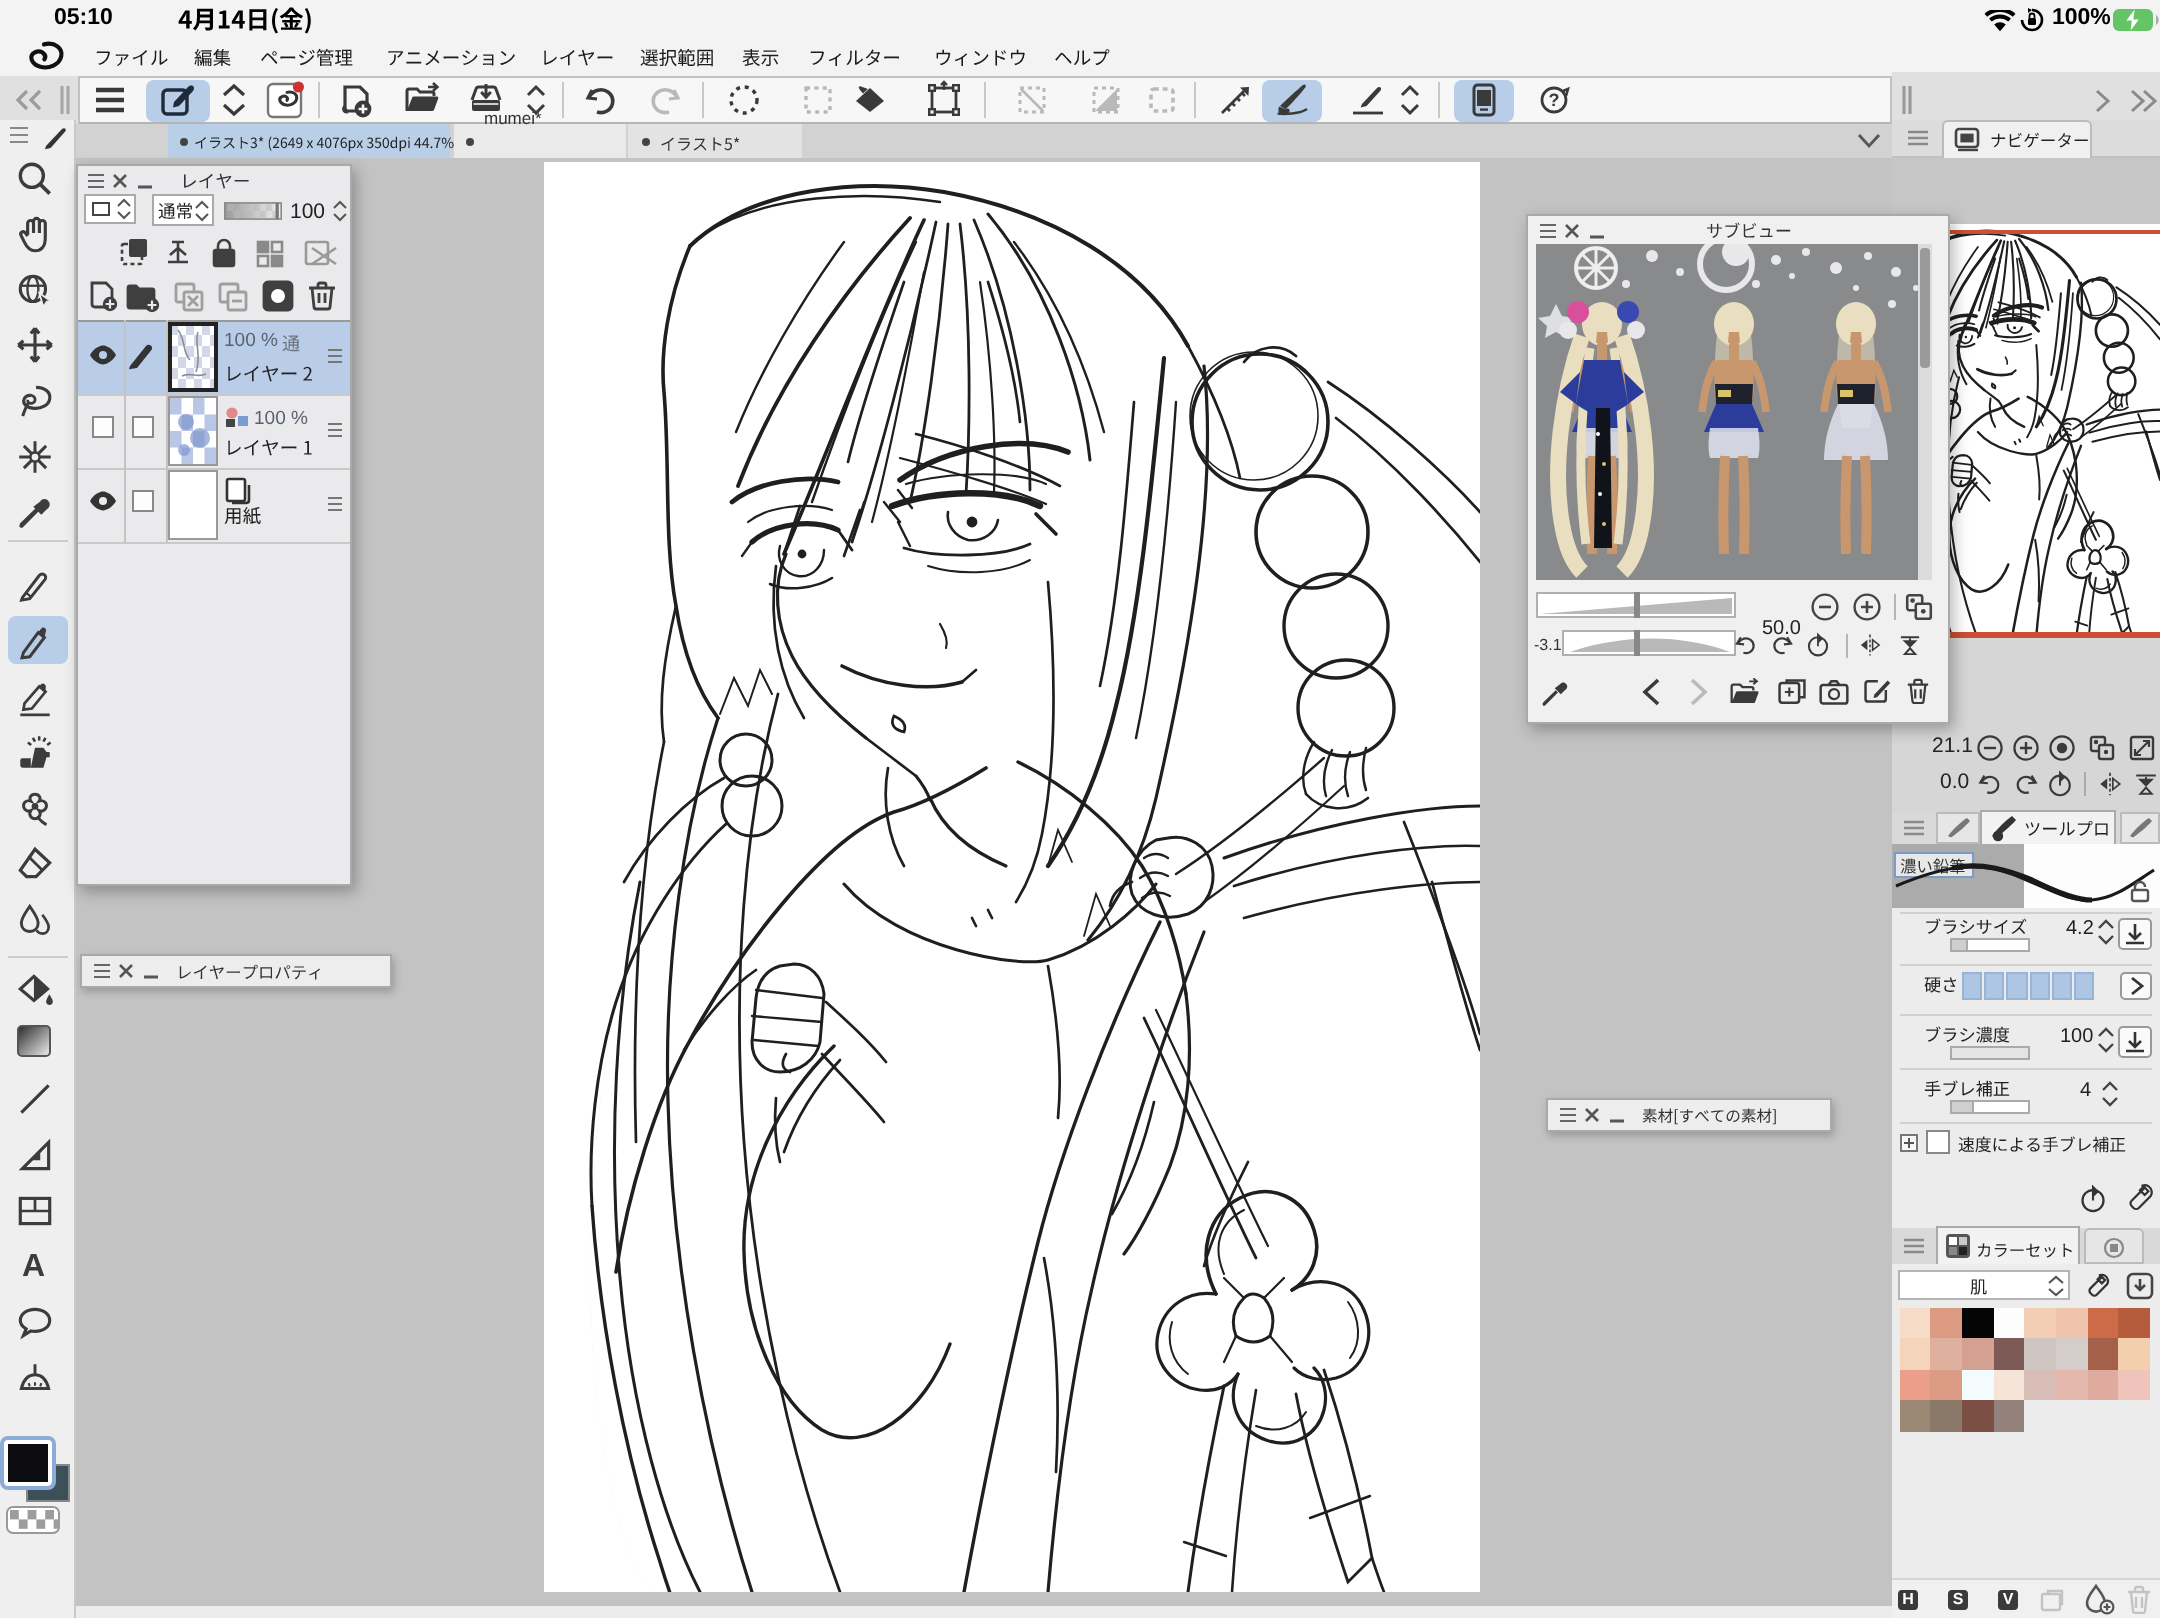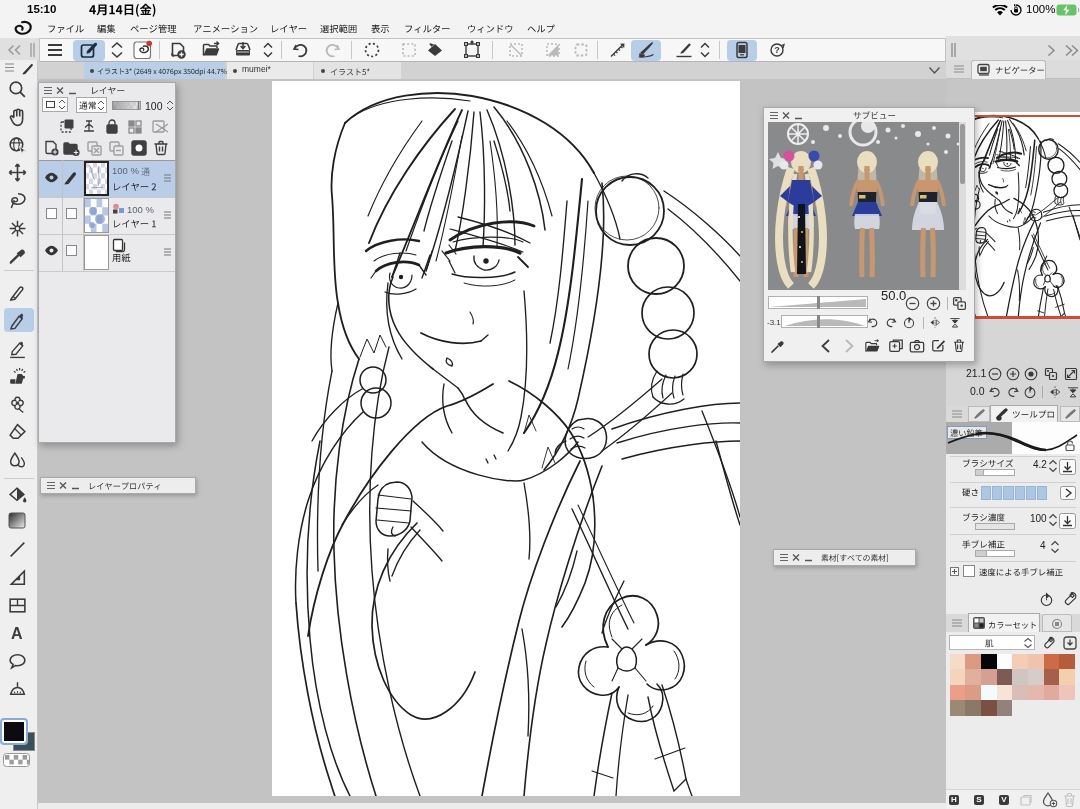--- a/index.html
+++ b/index.html
@@ -4,25 +4,25 @@
 *{margin:0;padding:0;box-sizing:border-box;}
 html,body{width:1080px;height:809px;overflow:hidden;background:#c3c3c4;font-family:"Liberation Sans",sans-serif;}
 .abs{position:absolute;}
 #root{position:relative;width:1080px;height:809px;}
 .fwin{position:absolute;background:#ededee;border:1px solid #a9a9a9;box-shadow:2px 3px 7px rgba(0,0,0,.28);}
 svg{display:block}
 </style></head>
 <body>
 <div id="root">
 <div class="abs" style="left:0;top:0;width:1080px;height:19px;background:#f3f3f3"></div>
-<span class="abs" style="left:27px;top:3px;font-size:11.5px;font-weight:bold;">15:10</span>
+<span class="abs" style="left:27px;top:3px;font-size:11.5px;font-weight:bold;">05:10</span>
 <svg class="abs" style="left:89.0px;top:1.6px;overflow:visible" width="67" height="17">
       <path transform="translate(0,12.2)" d="M4.1 0V-5.6Q4.1 -5.9 4.1 -6.5Q4.2 -7 4.2 -7.4H4.1Q4 -7.1 3.8 -6.7Q3.6 -6.3 3.4 -6L2 -3.7H6.9V-2.3H0.3V-3.6L3.6 -9H5.8V0Z M10.5 -9.8H16.6V-8.4H10.5ZM10.5 -6.9H16.6V-5.5H10.5ZM10.4 -4H16.6V-2.6H10.4ZM9.5 -9.8H11V-5.7Q11 -5 10.9 -4Q10.8 -3.1 10.6 -2.2Q10.3 -1.2 9.8 -0.4Q9.4 0.4 8.6 1.1Q8.5 0.9 8.3 0.7Q8.1 0.5 7.8 0.3Q7.6 0.1 7.5 0Q8.2 -0.6 8.6 -1.3Q9 -2 9.2 -2.7Q9.4 -3.5 9.4 -4.3Q9.5 -5.1 9.5 -5.8ZM15.9 -9.8H17.5V-0.8Q17.5 -0.1 17.3 0.2Q17.1 0.6 16.7 0.8Q16.2 1 15.6 1Q14.9 1.1 14 1.1Q13.9 0.8 13.8 0.6Q13.7 0.3 13.6 -0Q13.5 -0.3 13.4 -0.5Q13.8 -0.5 14.2 -0.4Q14.7 -0.4 15 -0.4Q15.4 -0.4 15.5 -0.4Q15.7 -0.4 15.8 -0.5Q15.9 -0.6 15.9 -0.8Z M20.4 0V-1.5H22.3V-7.2H20.7V-8.3Q21.4 -8.4 21.9 -8.6Q22.4 -8.8 22.8 -9H24.1V-1.5H25.8V0Z M30.7 0V-5.6Q30.7 -5.9 30.7 -6.5Q30.8 -7 30.8 -7.4H30.7Q30.6 -7.1 30.4 -6.7Q30.2 -6.3 30 -6L28.6 -3.7H33.4V-2.3H26.9V-3.6L30.2 -9H32.4V0Z M35.7 -9.6H44.2V0.9H42.6V-8.2H37.2V1H35.7ZM36.7 -5.5H43.3V-4.1H36.7ZM36.7 -1.3H43.3V0.1H36.7Z M48.9 2.5Q48 1 47.5 -0.5Q47 -2 47 -3.8Q47 -5.7 47.5 -7.2Q48 -8.7 48.9 -10.2L50 -9.7Q49.2 -8.4 48.8 -6.8Q48.5 -5.3 48.5 -3.8Q48.5 -2.3 48.8 -0.8Q49.2 0.7 50 2Z M56.7 -9Q56.2 -8.3 55.4 -7.5Q54.6 -6.8 53.7 -6.1Q52.8 -5.4 51.8 -4.9Q51.7 -5.1 51.5 -5.3Q51.4 -5.5 51.2 -5.7Q51 -5.9 50.9 -6.1Q51.9 -6.6 52.9 -7.3Q53.9 -8 54.6 -8.9Q55.4 -9.7 55.8 -10.4H57.4Q57.8 -9.7 58.4 -9.1Q59.1 -8.4 59.7 -7.9Q60.4 -7.4 61.1 -6.9Q61.9 -6.5 62.6 -6.2Q62.3 -5.9 62.1 -5.6Q61.8 -5.2 61.6 -4.9Q60.9 -5.3 60.2 -5.7Q59.5 -6.2 58.8 -6.8Q58.2 -7.3 57.6 -7.9Q57.1 -8.4 56.7 -9ZM53.6 -6.7H59.7V-5.4H53.6ZM52.1 -4.2H61.2V-3H52.1ZM51.5 -0.5H61.9V0.7H51.5ZM55.9 -6.2H57.4V0.1H55.9ZM52.9 -2.5 54.1 -3Q54.3 -2.7 54.5 -2.3Q54.8 -1.9 55 -1.6Q55.1 -1.2 55.2 -0.9L54 -0.4Q53.9 -0.7 53.7 -1Q53.5 -1.4 53.3 -1.8Q53.1 -2.2 52.9 -2.5ZM59.1 -3 60.5 -2.5Q60.1 -1.9 59.8 -1.3Q59.4 -0.8 59 -0.4L57.9 -0.9Q58.1 -1.1 58.4 -1.5Q58.6 -1.9 58.8 -2.3Q59 -2.6 59.1 -3Z M64.6 2.5 63.4 2Q64.2 0.7 64.6 -0.8Q64.9 -2.3 64.9 -3.8Q64.9 -5.3 64.6 -6.8Q64.2 -8.4 63.4 -9.7L64.6 -10.2Q65.4 -8.7 65.9 -7.2Q66.4 -5.7 66.4 -3.8Q66.4 -2 65.9 -0.5Q65.4 1 64.6 2.5Z" fill="#000"></path>
     </svg>
-<span class="abs" style="left:1026px;top:3px;font-size:11.5px;font-weight:normal;">100%</span>
+<span class="abs" style="left:1026px;top:3px;font-size:11.5px;font-weight:bold;">100%</span>
 <svg class="abs" style="left:992px;top:4.5px" width="16" height="11" viewBox="0 0 16 11">
 <path d="M8 10.6 L5.1 7.2 A4.6 4.6 0 0 1 10.9 7.2 Z" fill="#000"></path>
 <path d="M3.2 5.0 A7.4 7.4 0 0 1 12.8 5.0" fill="none" stroke="#000" stroke-width="2.0"></path>
 <path d="M0.9 2.6 A10.8 10.8 0 0 1 15.1 2.6" fill="none" stroke="#000" stroke-width="2.0"></path>
     </svg>
 <svg class="abs" style="left:1010px;top:4px" width="12" height="12" viewBox="0 0 24 24">
 <path d="M12 2 A10 10 0 1 1 2 12" fill="none" stroke="#000" stroke-width="2.6"></path>
 <path d="M12 2 L8 0 L8 5 Z" fill="#000"></path>
 <rect x="8" y="10" width="8" height="7" rx="1.5" fill="#000"></rect>
 <path d="M9.5 10 V8 a2.5 2.5 0 0 1 5 0 V10" fill="none" stroke="#000" stroke-width="1.8"></path>
@@ -191,21 +191,21 @@
 <path d="M2 1.5 L7.5 6.5 L2 11.5 M8 1.5 L13.5 6.5 L8 11.5" fill="none" stroke="#8a8a8a" stroke-width="1.5"></path>
     </svg>
 <div class="abs" style="left:38px;top:62px;width:908px;height:17px;background:#d2d2d3"></div>
 <div class="abs" style="left:84px;top:62px;width:141px;height:17px;background:#b9cfe7"></div>
 <div class="abs" style="left:90px;top:69px;width:4px;height:4px;border-radius:2px;background:#444"></div>
 <svg class="abs" style="left:97.0px;top:67.0px;overflow:visible" width="132" height="10">
       <path transform="translate(0,7.0)" d="M0.6 -2.5Q1.5 -2.8 2.3 -3.1Q3.1 -3.5 3.7 -3.8Q4 -4.1 4.4 -4.3Q4.7 -4.6 5 -4.9Q5.3 -5.2 5.6 -5.5L6 -5Q5.7 -4.7 5.4 -4.4Q5.1 -4.1 4.7 -3.9Q4.3 -3.6 3.9 -3.3Q3.5 -3.1 3 -2.8Q2.5 -2.6 2 -2.4Q1.4 -2.2 0.9 -2ZM3.5 -3.5 4.1 -3.7V-0.5Q4.1 -0.4 4.2 -0.3Q4.2 -0.1 4.2 0Q4.2 0.1 4.2 0.2H3.5Q3.5 0.1 3.5 0Q3.5 -0.1 3.5 -0.3Q3.5 -0.4 3.5 -0.5Z M8.6 -5.2Q8.8 -5.2 8.9 -5.2Q9.1 -5.2 9.2 -5.2Q9.4 -5.2 9.6 -5.2Q9.9 -5.2 10.3 -5.2Q10.6 -5.2 11 -5.2Q11.3 -5.2 11.6 -5.2Q11.9 -5.2 12 -5.2Q12.2 -5.2 12.3 -5.2Q12.5 -5.2 12.6 -5.2V-4.6Q12.5 -4.6 12.3 -4.6Q12.2 -4.7 12 -4.7Q11.9 -4.7 11.6 -4.7Q11.3 -4.7 11 -4.7Q10.6 -4.7 10.3 -4.7Q9.9 -4.7 9.6 -4.7Q9.4 -4.7 9.2 -4.7Q9.1 -4.7 8.9 -4.6Q8.8 -4.6 8.6 -4.6ZM13.1 -3.4Q13.1 -3.3 13.1 -3.3Q13.1 -3.2 13.1 -3.2Q12.9 -2.6 12.7 -2.1Q12.4 -1.6 12 -1.2Q11.5 -0.6 10.8 -0.2Q10.2 0.1 9.5 0.3L9.1 -0.2Q9.8 -0.4 10.5 -0.7Q11.1 -1 11.6 -1.5Q11.9 -1.8 12.1 -2.2Q12.3 -2.7 12.4 -3Q12.3 -3 12.1 -3Q11.9 -3 11.6 -3Q11.3 -3 10.9 -3Q10.6 -3 10.2 -3Q9.8 -3 9.5 -3Q9.2 -3 9 -3Q8.8 -3 8.7 -3Q8.5 -3 8.4 -3Q8.2 -3 8 -3V-3.6Q8.2 -3.6 8.4 -3.6Q8.5 -3.6 8.7 -3.6Q8.8 -3.6 9 -3.6Q9.2 -3.6 9.5 -3.6Q9.8 -3.6 10.2 -3.6Q10.5 -3.6 10.9 -3.6Q11.2 -3.6 11.5 -3.6Q11.8 -3.6 12.1 -3.6Q12.3 -3.6 12.4 -3.6Q12.5 -3.6 12.6 -3.6Q12.7 -3.6 12.7 -3.6Z M19.6 -4.7Q19.6 -4.6 19.5 -4.5Q19.5 -4.4 19.4 -4.4Q19.3 -4 19.1 -3.6Q18.9 -3.2 18.6 -2.8Q18.3 -2.4 18 -2.1Q17.6 -1.6 17.2 -1.2Q16.7 -0.8 16.2 -0.5Q15.7 -0.1 15.1 0.2L14.7 -0.3Q15.3 -0.5 15.8 -0.9Q16.3 -1.2 16.8 -1.6Q17.2 -2 17.6 -2.4Q17.8 -2.7 18.1 -3Q18.3 -3.3 18.5 -3.7Q18.7 -4.1 18.7 -4.3Q18.7 -4.3 18.5 -4.3Q18.3 -4.3 18 -4.3Q17.7 -4.3 17.4 -4.3Q17.1 -4.3 16.8 -4.3Q16.5 -4.3 16.3 -4.3Q16.1 -4.3 16 -4.3Q15.9 -4.3 15.7 -4.3Q15.6 -4.3 15.5 -4.3Q15.3 -4.3 15.3 -4.3V-4.9Q15.4 -4.9 15.5 -4.9Q15.6 -4.9 15.8 -4.9Q15.9 -4.9 16 -4.9Q16.1 -4.9 16.3 -4.9Q16.5 -4.9 16.8 -4.9Q17.1 -4.9 17.4 -4.9Q17.7 -4.9 18 -4.9Q18.2 -4.9 18.5 -4.9Q18.7 -4.9 18.7 -4.9Q18.9 -4.9 19 -4.9Q19.2 -4.9 19.2 -5ZM18.1 -2.4Q18.4 -2.2 18.7 -1.9Q19 -1.6 19.3 -1.3Q19.6 -1 19.9 -0.7Q20.1 -0.5 20.3 -0.2L19.8 0.2Q19.6 -0.1 19.2 -0.5Q18.9 -0.9 18.5 -1.3Q18.1 -1.7 17.7 -2Z M23.4 -0.6Q23.4 -0.7 23.4 -1Q23.4 -1.3 23.4 -1.7Q23.4 -2.1 23.4 -2.6Q23.4 -3 23.4 -3.5Q23.4 -3.9 23.4 -4.2Q23.4 -4.5 23.4 -4.7Q23.4 -4.8 23.3 -5Q23.3 -5.3 23.3 -5.4H24Q24 -5.3 24 -5.1Q23.9 -4.8 23.9 -4.7Q23.9 -4.4 23.9 -4Q23.9 -3.7 23.9 -3.2Q23.9 -2.8 23.9 -2.4Q23.9 -1.9 23.9 -1.6Q23.9 -1.2 23.9 -1Q23.9 -0.7 23.9 -0.6Q23.9 -0.5 24 -0.4Q24 -0.2 24 -0.1Q24 0.1 24 0.2H23.3Q23.3 0 23.3 -0.2Q23.4 -0.4 23.4 -0.6ZM23.8 -3.6Q24.2 -3.5 24.6 -3.3Q25 -3.2 25.4 -3Q25.9 -2.9 26.3 -2.7Q26.6 -2.5 26.9 -2.4L26.7 -1.8Q26.4 -2 26 -2.1Q25.6 -2.3 25.2 -2.5Q24.8 -2.6 24.5 -2.7Q24.1 -2.9 23.8 -3Z M29.8 0.1Q29.4 0.1 29.1 -0Q28.8 -0.1 28.6 -0.3Q28.4 -0.4 28.2 -0.6L28.5 -1Q28.8 -0.8 29.1 -0.6Q29.4 -0.4 29.8 -0.4Q30.1 -0.4 30.3 -0.6Q30.6 -0.7 30.7 -0.9Q30.8 -1.1 30.8 -1.4Q30.8 -1.7 30.7 -1.9Q30.5 -2.2 30.2 -2.3Q29.8 -2.4 29.2 -2.4V-2.9Q29.8 -2.9 30.1 -3Q30.4 -3.2 30.5 -3.4Q30.7 -3.6 30.7 -3.9Q30.7 -4.3 30.4 -4.5Q30.2 -4.7 29.8 -4.7Q29.5 -4.7 29.2 -4.6Q29 -4.4 28.7 -4.2L28.4 -4.6Q28.7 -4.9 29 -5.1Q29.4 -5.2 29.8 -5.2Q30.3 -5.2 30.6 -5.1Q30.9 -4.9 31.1 -4.6Q31.3 -4.3 31.3 -3.9Q31.3 -3.5 31.1 -3.2Q30.8 -2.9 30.4 -2.7V-2.7Q30.7 -2.6 31 -2.4Q31.2 -2.3 31.3 -2Q31.5 -1.7 31.5 -1.4Q31.5 -0.9 31.3 -0.6Q31 -0.3 30.7 -0.1Q30.3 0.1 29.8 0.1Z M33 -3.3 32.7 -3.5 33.1 -4.3 32.3 -4.6 32.5 -4.9 33.3 -4.7 33.3 -5.6H33.7L33.8 -4.7L34.6 -4.9L34.7 -4.6L33.9 -4.3L34.4 -3.5L34.1 -3.3L33.5 -4Z M38.4 1.4Q37.9 0.6 37.6 -0.3Q37.4 -1.1 37.4 -2.2Q37.4 -3.2 37.6 -4.1Q37.9 -4.9 38.4 -5.7L38.8 -5.5Q38.3 -4.8 38.1 -3.9Q37.9 -3.1 37.9 -2.2Q37.9 -1.3 38.1 -0.4Q38.3 0.4 38.8 1.2Z M39.4 0V-0.4Q40.2 -1.1 40.7 -1.7Q41.2 -2.2 41.5 -2.7Q41.7 -3.2 41.7 -3.7Q41.7 -4 41.6 -4.2Q41.5 -4.4 41.3 -4.6Q41.1 -4.7 40.8 -4.7Q40.5 -4.7 40.2 -4.5Q40 -4.4 39.7 -4.1L39.4 -4.5Q39.7 -4.8 40 -5Q40.4 -5.2 40.9 -5.2Q41.3 -5.2 41.7 -5Q42 -4.8 42.2 -4.5Q42.4 -4.2 42.4 -3.7Q42.4 -3.2 42.1 -2.7Q41.9 -2.2 41.4 -1.6Q41 -1.1 40.4 -0.5Q40.6 -0.5 40.8 -0.5Q41 -0.6 41.2 -0.6H42.6V0Z M45.1 0.1Q44.7 0.1 44.4 -0.1Q44.1 -0.2 43.9 -0.5Q43.6 -0.9 43.5 -1.3Q43.4 -1.8 43.4 -2.4Q43.4 -3.2 43.5 -3.7Q43.7 -4.3 43.9 -4.6Q44.2 -4.9 44.5 -5.1Q44.9 -5.2 45.3 -5.2Q45.7 -5.2 46 -5.1Q46.3 -4.9 46.5 -4.7L46.1 -4.3Q46 -4.5 45.7 -4.6Q45.5 -4.7 45.3 -4.7Q44.9 -4.7 44.6 -4.5Q44.3 -4.3 44.1 -3.8Q44 -3.3 44 -2.4Q44 -1.8 44.1 -1.3Q44.2 -0.9 44.5 -0.6Q44.7 -0.4 45.1 -0.4Q45.3 -0.4 45.5 -0.6Q45.7 -0.7 45.8 -1Q46 -1.2 46 -1.6Q46 -1.9 45.8 -2.2Q45.7 -2.4 45.5 -2.6Q45.3 -2.7 45 -2.7Q44.8 -2.7 44.5 -2.6Q44.2 -2.4 43.9 -2L43.9 -2.5Q44.1 -2.7 44.3 -2.9Q44.5 -3 44.7 -3.1Q44.9 -3.2 45.1 -3.2Q45.6 -3.2 45.9 -3Q46.2 -2.8 46.4 -2.5Q46.6 -2.1 46.6 -1.6Q46.6 -1.1 46.4 -0.7Q46.1 -0.3 45.8 -0.1Q45.5 0.1 45.1 0.1Z M49.2 0V-3.5Q49.2 -3.7 49.3 -4Q49.3 -4.2 49.3 -4.4H49.2Q49.1 -4.2 49 -4.1Q48.9 -3.9 48.8 -3.7L47.7 -1.9H50.5V-1.4H47V-1.8L49.1 -5.1H49.8V0Z M52.4 0.1Q52 0.1 51.7 -0.1Q51.4 -0.2 51.1 -0.4L51.5 -0.8Q51.7 -0.6 51.9 -0.5Q52.1 -0.4 52.4 -0.4Q52.6 -0.4 52.9 -0.6Q53.1 -0.7 53.3 -1Q53.4 -1.2 53.5 -1.7Q53.6 -2.1 53.6 -2.8Q53.6 -3.4 53.5 -3.9Q53.4 -4.3 53.1 -4.5Q52.9 -4.7 52.5 -4.7Q52.3 -4.7 52.1 -4.6Q51.9 -4.4 51.8 -4.2Q51.7 -3.9 51.7 -3.6Q51.7 -3.2 51.8 -3Q51.9 -2.7 52.1 -2.6Q52.3 -2.4 52.6 -2.4Q52.8 -2.4 53.1 -2.6Q53.4 -2.8 53.7 -3.1L53.7 -2.6Q53.5 -2.4 53.3 -2.3Q53.1 -2.1 52.9 -2Q52.7 -1.9 52.5 -1.9Q52 -1.9 51.7 -2.1Q51.4 -2.3 51.2 -2.7Q51.1 -3 51.1 -3.6Q51.1 -4.1 51.3 -4.4Q51.5 -4.8 51.8 -5Q52.1 -5.2 52.5 -5.2Q52.9 -5.2 53.2 -5.1Q53.5 -4.9 53.8 -4.6Q54 -4.3 54.1 -3.9Q54.2 -3.4 54.2 -2.8Q54.2 -2 54.1 -1.5Q53.9 -0.9 53.7 -0.6Q53.4 -0.2 53.1 -0.1Q52.7 0.1 52.4 0.1Z M56.3 0 57.6 -2 56.4 -3.8H57.1L57.6 -3Q57.7 -2.8 57.8 -2.6Q57.9 -2.5 58 -2.3H58Q58.1 -2.5 58.2 -2.6Q58.3 -2.8 58.3 -3L58.8 -3.8H59.5L58.3 -1.9L59.6 0H58.9L58.3 -0.9Q58.2 -1.1 58.1 -1.2Q58 -1.4 57.9 -1.6H57.9Q57.8 -1.4 57.7 -1.2Q57.6 -1.1 57.5 -0.9L57 0Z M63.6 0V-3.5Q63.6 -3.7 63.6 -4Q63.7 -4.2 63.7 -4.4H63.6Q63.5 -4.2 63.4 -4.1Q63.3 -3.9 63.2 -3.7L62.1 -1.9H64.9V-1.4H61.4V-1.8L63.5 -5.1H64.2V0Z M67.1 0.1Q66.6 0.1 66.2 -0.2Q65.9 -0.5 65.7 -1.1Q65.5 -1.7 65.5 -2.6Q65.5 -3.5 65.7 -4.1Q65.9 -4.6 66.2 -4.9Q66.6 -5.2 67.1 -5.2Q67.6 -5.2 67.9 -4.9Q68.3 -4.6 68.5 -4.1Q68.7 -3.5 68.7 -2.6Q68.7 -1.7 68.5 -1.1Q68.3 -0.5 67.9 -0.2Q67.6 0.1 67.1 0.1ZM67.1 -0.4Q67.4 -0.4 67.6 -0.7Q67.8 -0.9 67.9 -1.4Q68.1 -1.8 68.1 -2.6Q68.1 -3.3 67.9 -3.8Q67.8 -4.3 67.6 -4.5Q67.4 -4.7 67.1 -4.7Q66.8 -4.7 66.6 -4.5Q66.3 -4.3 66.2 -3.8Q66.1 -3.3 66.1 -2.6Q66.1 -1.8 66.2 -1.4Q66.3 -0.9 66.6 -0.7Q66.8 -0.4 67.1 -0.4Z M70.4 0Q70.4 -0.7 70.5 -1.3Q70.6 -2 70.8 -2.5Q71 -3 71.2 -3.6Q71.5 -4.1 71.9 -4.6H69.4V-5.1H72.6V-4.7Q72.1 -4.2 71.8 -3.6Q71.6 -3.1 71.4 -2.5Q71.2 -2 71.2 -1.4Q71.1 -0.8 71.1 0Z M75 0.1Q74.6 0.1 74.3 -0.1Q74 -0.2 73.8 -0.5Q73.6 -0.9 73.4 -1.3Q73.3 -1.8 73.3 -2.4Q73.3 -3.2 73.4 -3.7Q73.6 -4.3 73.9 -4.6Q74.1 -4.9 74.5 -5.1Q74.8 -5.2 75.2 -5.2Q75.6 -5.2 75.9 -5.1Q76.2 -4.9 76.4 -4.7L76 -4.3Q75.9 -4.5 75.7 -4.6Q75.5 -4.7 75.2 -4.7Q74.9 -4.7 74.6 -4.5Q74.3 -4.3 74.1 -3.8Q73.9 -3.3 73.9 -2.4Q73.9 -1.8 74 -1.3Q74.2 -0.9 74.4 -0.6Q74.7 -0.4 75 -0.4Q75.3 -0.4 75.5 -0.6Q75.7 -0.7 75.8 -1Q75.9 -1.2 75.9 -1.6Q75.9 -1.9 75.8 -2.2Q75.7 -2.4 75.5 -2.6Q75.3 -2.7 75 -2.7Q74.7 -2.7 74.4 -2.6Q74.1 -2.4 73.9 -2L73.9 -2.5Q74 -2.7 74.2 -2.9Q74.4 -3 74.6 -3.1Q74.9 -3.2 75.1 -3.2Q75.5 -3.2 75.8 -3Q76.1 -2.8 76.3 -2.5Q76.5 -2.1 76.5 -1.6Q76.5 -1.1 76.3 -0.7Q76.1 -0.3 75.7 -0.1Q75.4 0.1 75 0.1Z M77.4 1.6V-3.8H78L78 -3.4H78Q78.3 -3.6 78.6 -3.7Q78.9 -3.9 79.2 -3.9Q79.7 -3.9 80.1 -3.7Q80.4 -3.4 80.6 -3Q80.8 -2.6 80.8 -2Q80.8 -1.3 80.5 -0.9Q80.3 -0.4 79.9 -0.1Q79.5 0.1 79.1 0.1Q78.8 0.1 78.6 -0Q78.3 -0.1 78.1 -0.3L78.1 0.3V1.6ZM79 -0.4Q79.3 -0.4 79.6 -0.6Q79.8 -0.8 80 -1.1Q80.1 -1.5 80.1 -2Q80.1 -2.4 80 -2.7Q79.9 -3 79.7 -3.2Q79.5 -3.4 79.1 -3.4Q78.8 -3.4 78.6 -3.2Q78.4 -3.1 78.1 -2.8V-0.8Q78.3 -0.6 78.6 -0.5Q78.8 -0.4 79 -0.4Z M81.2 0 82.5 -2 81.3 -3.8H82L82.5 -3Q82.6 -2.8 82.7 -2.6Q82.8 -2.5 82.9 -2.3H82.9Q83 -2.5 83.1 -2.6Q83.2 -2.8 83.3 -3L83.7 -3.8H84.4L83.3 -1.9L84.5 0H83.8L83.3 -0.9Q83.2 -1.1 83.1 -1.2Q83 -1.4 82.8 -1.6H82.8Q82.7 -1.4 82.6 -1.2Q82.5 -1.1 82.4 -0.9L81.9 0Z M88 0.1Q87.6 0.1 87.3 -0Q87 -0.1 86.8 -0.3Q86.6 -0.4 86.4 -0.6L86.7 -1Q86.9 -0.8 87.2 -0.6Q87.5 -0.4 88 -0.4Q88.3 -0.4 88.5 -0.6Q88.8 -0.7 88.9 -0.9Q89 -1.1 89 -1.4Q89 -1.7 88.9 -1.9Q88.7 -2.2 88.4 -2.3Q88 -2.4 87.4 -2.4V-2.9Q88 -2.9 88.3 -3Q88.6 -3.2 88.7 -3.4Q88.8 -3.6 88.8 -3.9Q88.8 -4.3 88.6 -4.5Q88.4 -4.7 88 -4.7Q87.7 -4.7 87.4 -4.6Q87.1 -4.4 86.9 -4.2L86.6 -4.6Q86.9 -4.9 87.2 -5.1Q87.6 -5.2 88 -5.2Q88.4 -5.2 88.8 -5.1Q89.1 -4.9 89.3 -4.6Q89.5 -4.3 89.5 -3.9Q89.5 -3.5 89.3 -3.2Q89 -2.9 88.6 -2.7V-2.7Q88.9 -2.6 89.1 -2.4Q89.4 -2.3 89.5 -2Q89.7 -1.7 89.7 -1.4Q89.7 -0.9 89.5 -0.6Q89.2 -0.3 88.9 -0.1Q88.5 0.1 88 0.1Z M91.9 0.1Q91.5 0.1 91.2 -0Q90.9 -0.1 90.7 -0.3Q90.4 -0.4 90.3 -0.6L90.6 -1Q90.7 -0.9 90.9 -0.7Q91.1 -0.6 91.3 -0.5Q91.5 -0.4 91.8 -0.4Q92.1 -0.4 92.4 -0.6Q92.6 -0.7 92.8 -1Q92.9 -1.3 92.9 -1.6Q92.9 -2.2 92.6 -2.5Q92.4 -2.8 91.9 -2.8Q91.6 -2.8 91.4 -2.7Q91.2 -2.7 91 -2.5L90.7 -2.7L90.8 -5.1H93.3V-4.6H91.4L91.3 -3.1Q91.4 -3.2 91.6 -3.3Q91.8 -3.3 92 -3.3Q92.5 -3.3 92.8 -3.1Q93.2 -3 93.4 -2.6Q93.6 -2.2 93.6 -1.7Q93.6 -1.1 93.3 -0.7Q93.1 -0.3 92.7 -0.1Q92.3 0.1 91.9 0.1Z M95.9 0.1Q95.4 0.1 95.1 -0.2Q94.7 -0.5 94.5 -1.1Q94.3 -1.7 94.3 -2.6Q94.3 -3.5 94.5 -4.1Q94.7 -4.6 95.1 -4.9Q95.4 -5.2 95.9 -5.2Q96.4 -5.2 96.7 -4.9Q97.1 -4.6 97.3 -4.1Q97.5 -3.5 97.5 -2.6Q97.5 -1.7 97.3 -1.1Q97.1 -0.5 96.7 -0.2Q96.4 0.1 95.9 0.1ZM95.9 -0.4Q96.2 -0.4 96.4 -0.7Q96.6 -0.9 96.8 -1.4Q96.9 -1.8 96.9 -2.6Q96.9 -3.3 96.8 -3.8Q96.6 -4.3 96.4 -4.5Q96.2 -4.7 95.9 -4.7Q95.6 -4.7 95.4 -4.5Q95.2 -4.3 95 -3.8Q94.9 -3.3 94.9 -2.6Q94.9 -1.8 95 -1.4Q95.2 -0.9 95.4 -0.7Q95.6 -0.4 95.9 -0.4Z M99.8 0.1Q99.3 0.1 98.9 -0.1Q98.6 -0.4 98.4 -0.8Q98.2 -1.3 98.2 -1.9Q98.2 -2.5 98.4 -3Q98.7 -3.4 99 -3.7Q99.4 -3.9 99.9 -3.9Q100.2 -3.9 100.4 -3.8Q100.7 -3.7 100.9 -3.5L100.9 -4.1V-5.6H101.5V0H101L101 -0.4H100.9Q100.7 -0.2 100.4 -0.1Q100.1 0.1 99.8 0.1ZM99.9 -0.4Q100.2 -0.4 100.4 -0.6Q100.7 -0.7 100.9 -1V-3Q100.7 -3.2 100.4 -3.3Q100.2 -3.4 100 -3.4Q99.7 -3.4 99.4 -3.2Q99.2 -3 99 -2.7Q98.9 -2.3 98.9 -1.9Q98.9 -1.4 99 -1.1Q99.1 -0.8 99.4 -0.6Q99.6 -0.4 99.9 -0.4Z M102.8 1.6V-3.8H103.3L103.4 -3.4H103.4Q103.7 -3.6 104 -3.7Q104.3 -3.9 104.6 -3.9Q105.1 -3.9 105.5 -3.7Q105.8 -3.4 106 -3Q106.1 -2.6 106.1 -2Q106.1 -1.3 105.9 -0.9Q105.7 -0.4 105.3 -0.1Q104.9 0.1 104.5 0.1Q104.2 0.1 104 -0Q103.7 -0.1 103.4 -0.3L103.5 0.3V1.6ZM104.4 -0.4Q104.7 -0.4 105 -0.6Q105.2 -0.8 105.3 -1.1Q105.5 -1.5 105.5 -2Q105.5 -2.4 105.4 -2.7Q105.3 -3 105.1 -3.2Q104.8 -3.4 104.5 -3.4Q104.2 -3.4 104 -3.2Q103.7 -3.1 103.5 -2.8V-0.8Q103.7 -0.6 104 -0.5Q104.2 -0.4 104.4 -0.4Z M107.2 0V-3.8H107.8V0ZM107.5 -4.6Q107.3 -4.6 107.2 -4.7Q107.1 -4.8 107.1 -5Q107.1 -5.2 107.2 -5.3Q107.3 -5.4 107.5 -5.4Q107.7 -5.4 107.8 -5.3Q107.9 -5.2 107.9 -5Q107.9 -4.8 107.8 -4.7Q107.7 -4.6 107.5 -4.6Z M112.4 0V-3.5Q112.4 -3.7 112.4 -4Q112.4 -4.2 112.4 -4.4H112.4Q112.3 -4.2 112.2 -4.1Q112.1 -3.9 112 -3.7L110.8 -1.9H113.7V-1.4H110.1V-1.8L112.3 -5.1H113V0Z M116.3 0V-3.5Q116.3 -3.7 116.3 -4Q116.3 -4.2 116.3 -4.4H116.3Q116.2 -4.2 116.1 -4.1Q116 -3.9 115.9 -3.7L114.7 -1.9H117.6V-1.4H114V-1.8L116.2 -5.1H116.9V0Z M118.8 0.1Q118.6 0.1 118.4 -0Q118.3 -0.2 118.3 -0.4Q118.3 -0.6 118.4 -0.8Q118.6 -0.9 118.8 -0.9Q118.9 -0.9 119.1 -0.8Q119.2 -0.6 119.2 -0.4Q119.2 -0.2 119.1 -0Q118.9 0.1 118.8 0.1Z M121.1 0Q121.1 -0.7 121.2 -1.3Q121.3 -2 121.5 -2.5Q121.7 -3 121.9 -3.6Q122.2 -4.1 122.6 -4.6H120.1V-5.1H123.3V-4.7Q122.8 -4.2 122.6 -3.6Q122.3 -3.1 122.1 -2.5Q122 -2 121.9 -1.4Q121.8 -0.8 121.8 0Z M125 -2Q124.7 -2 124.4 -2.2Q124.2 -2.4 124 -2.7Q123.9 -3.1 123.9 -3.6Q123.9 -4.1 124 -4.5Q124.2 -4.8 124.4 -5Q124.7 -5.2 125 -5.2Q125.4 -5.2 125.7 -5Q125.9 -4.8 126.1 -4.5Q126.2 -4.1 126.2 -3.6Q126.2 -3.1 126.1 -2.7Q125.9 -2.4 125.7 -2.2Q125.4 -2 125 -2ZM125 -2.4Q125.4 -2.4 125.5 -2.7Q125.7 -3 125.7 -3.6Q125.7 -4.2 125.5 -4.5Q125.4 -4.8 125 -4.8Q124.7 -4.8 124.6 -4.5Q124.4 -4.2 124.4 -3.6Q124.4 -3 124.6 -2.7Q124.7 -2.4 125 -2.4ZM125.2 0.1 128 -5.2H128.5L125.6 0.1ZM128.6 0.1Q128.3 0.1 128 -0.1Q127.8 -0.3 127.6 -0.7Q127.5 -1 127.5 -1.5Q127.5 -2.1 127.6 -2.4Q127.8 -2.8 128 -3Q128.3 -3.1 128.6 -3.1Q129 -3.1 129.2 -3Q129.5 -2.8 129.6 -2.4Q129.8 -2.1 129.8 -1.5Q129.8 -1 129.6 -0.7Q129.5 -0.3 129.2 -0.1Q129 0.1 128.6 0.1ZM128.6 -0.3Q128.9 -0.3 129.1 -0.6Q129.3 -0.9 129.3 -1.5Q129.3 -2.2 129.1 -2.4Q128.9 -2.7 128.6 -2.7Q128.3 -2.7 128.1 -2.4Q127.9 -2.2 127.9 -1.5Q127.9 -0.9 128.1 -0.6Q128.3 -0.3 128.6 -0.3Z M130.8 1.4 130.4 1.2Q130.8 0.4 131 -0.4Q131.3 -1.3 131.3 -2.2Q131.3 -3.1 131 -3.9Q130.8 -4.8 130.4 -5.5L130.8 -5.7Q131.2 -4.9 131.5 -4.1Q131.8 -3.2 131.8 -2.2Q131.8 -1.1 131.5 -0.3Q131.2 0.6 130.8 1.4Z" fill="#222"></path>
     </svg>
 <div class="abs" style="left:227px;top:62px;width:86px;height:17px;background:#eaeaea"></div>
 <div class="abs" style="left:233px;top:69px;width:4px;height:4px;border-radius:2px;background:#444"></div>
-<span class="abs" style="left:242px;top:64px;font-size:8.5px;color:#333">mumei*</span>
+<span class="abs" style="left:242px;top:54px;font-size:8.5px;color:#333">mumei*</span>
 <div class="abs" style="left:314px;top:62px;width:87px;height:17px;background:#e3e3e4"></div>
 <div class="abs" style="left:321px;top:69px;width:4px;height:4px;border-radius:2px;background:#444"></div>
 <svg class="abs" style="left:330.0px;top:66.5px;overflow:visible" width="40" height="11">
       <path transform="translate(0,8.0)" d="M0.7 -2.9Q1.7 -3.2 2.6 -3.6Q3.5 -4 4.2 -4.4Q4.6 -4.6 5 -5Q5.4 -5.3 5.7 -5.6Q6.1 -5.9 6.4 -6.3L6.9 -5.8Q6.6 -5.4 6.2 -5.1Q5.8 -4.7 5.3 -4.4Q4.9 -4.1 4.4 -3.8Q4 -3.5 3.4 -3.2Q2.9 -3 2.3 -2.7Q1.7 -2.5 1 -2.3ZM4.1 -4.1 4.7 -4.3V-0.6Q4.7 -0.5 4.7 -0.3Q4.8 -0.1 4.8 0Q4.8 0.2 4.8 0.2H4Q4 0.2 4 0Q4 -0.1 4 -0.3Q4.1 -0.5 4.1 -0.6Z M9.8 -6Q10 -5.9 10.2 -5.9Q10.4 -5.9 10.6 -5.9Q10.7 -5.9 11 -5.9Q11.3 -5.9 11.7 -5.9Q12.1 -5.9 12.5 -5.9Q12.9 -5.9 13.3 -5.9Q13.6 -5.9 13.7 -5.9Q13.9 -5.9 14.1 -5.9Q14.3 -5.9 14.4 -6V-5.3Q14.3 -5.3 14.1 -5.3Q13.9 -5.3 13.7 -5.3Q13.6 -5.3 13.3 -5.3Q12.9 -5.3 12.5 -5.3Q12.1 -5.3 11.7 -5.3Q11.3 -5.3 11 -5.3Q10.7 -5.3 10.6 -5.3Q10.4 -5.3 10.2 -5.3Q10 -5.3 9.8 -5.3ZM15 -3.9Q15 -3.8 15 -3.7Q14.9 -3.7 14.9 -3.6Q14.8 -3 14.5 -2.4Q14.2 -1.8 13.7 -1.3Q13.1 -0.7 12.4 -0.3Q11.7 0.1 10.9 0.3L10.4 -0.2Q11.2 -0.4 12 -0.8Q12.7 -1.2 13.2 -1.7Q13.6 -2.1 13.8 -2.6Q14 -3 14.2 -3.5Q14.1 -3.5 13.8 -3.5Q13.6 -3.5 13.2 -3.5Q12.9 -3.5 12.5 -3.5Q12.1 -3.5 11.7 -3.5Q11.3 -3.5 10.9 -3.5Q10.5 -3.5 10.3 -3.5Q10 -3.5 9.9 -3.5Q9.8 -3.5 9.6 -3.5Q9.4 -3.5 9.1 -3.4V-4.1Q9.4 -4.1 9.6 -4.1Q9.8 -4.1 9.9 -4.1Q10 -4.1 10.2 -4.1Q10.5 -4.1 10.8 -4.1Q11.2 -4.1 11.6 -4.1Q12 -4.1 12.4 -4.1Q12.8 -4.1 13.2 -4.1Q13.5 -4.1 13.8 -4.1Q14 -4.1 14.1 -4.1Q14.3 -4.1 14.4 -4.1Q14.5 -4.1 14.6 -4.1Z M22.4 -5.4Q22.4 -5.3 22.3 -5.2Q22.2 -5.1 22.2 -5Q22 -4.6 21.8 -4.1Q21.6 -3.7 21.2 -3.2Q20.9 -2.7 20.6 -2.4Q20.2 -1.9 19.6 -1.4Q19.1 -0.9 18.5 -0.5Q17.9 -0.1 17.3 0.2L16.8 -0.4Q17.4 -0.6 18 -1Q18.6 -1.4 19.2 -1.8Q19.7 -2.3 20.1 -2.7Q20.4 -3 20.6 -3.4Q20.9 -3.8 21.1 -4.2Q21.3 -4.6 21.4 -5Q21.4 -5 21.1 -5Q20.9 -5 20.6 -5Q20.2 -5 19.9 -5Q19.5 -5 19.2 -5Q18.8 -5 18.6 -5Q18.4 -5 18.3 -5Q18.2 -5 18 -5Q17.8 -4.9 17.7 -4.9Q17.5 -4.9 17.5 -4.9V-5.6Q17.6 -5.6 17.7 -5.6Q17.8 -5.6 18 -5.6Q18.2 -5.6 18.3 -5.6Q18.4 -5.6 18.6 -5.6Q18.9 -5.6 19.2 -5.6Q19.5 -5.6 19.9 -5.6Q20.2 -5.6 20.5 -5.6Q20.9 -5.6 21.1 -5.6Q21.3 -5.6 21.4 -5.6Q21.6 -5.6 21.7 -5.6Q21.9 -5.6 22 -5.7ZM20.7 -2.8Q21 -2.5 21.4 -2.2Q21.7 -1.8 22.1 -1.5Q22.4 -1.2 22.7 -0.8Q23 -0.5 23.2 -0.3L22.6 0.2Q22.3 -0.2 22 -0.6Q21.6 -1.1 21.1 -1.5Q20.7 -1.9 20.3 -2.3Z M26.7 -0.7Q26.7 -0.8 26.7 -1.2Q26.7 -1.5 26.7 -2Q26.7 -2.4 26.7 -2.9Q26.7 -3.5 26.7 -4Q26.7 -4.4 26.7 -4.8Q26.7 -5.2 26.7 -5.4Q26.7 -5.5 26.7 -5.8Q26.7 -6 26.6 -6.2H27.4Q27.4 -6 27.4 -5.8Q27.4 -5.5 27.4 -5.4Q27.4 -5 27.4 -4.6Q27.4 -4.2 27.4 -3.7Q27.4 -3.2 27.4 -2.7Q27.4 -2.2 27.4 -1.8Q27.4 -1.4 27.4 -1.1Q27.4 -0.8 27.4 -0.7Q27.4 -0.6 27.4 -0.4Q27.4 -0.2 27.4 -0.1Q27.4 0.1 27.4 0.2H26.6Q26.7 0 26.7 -0.2Q26.7 -0.5 26.7 -0.7ZM27.2 -4.1Q27.6 -4 28.1 -3.8Q28.6 -3.7 29.1 -3.5Q29.6 -3.3 30 -3.1Q30.4 -2.9 30.8 -2.7L30.5 -2.1Q30.2 -2.2 29.7 -2.4Q29.3 -2.6 28.8 -2.8Q28.4 -3 28 -3.1Q27.5 -3.3 27.2 -3.4Z M34.1 0.1Q33.6 0.1 33.3 -0Q32.9 -0.1 32.7 -0.3Q32.4 -0.5 32.2 -0.7L32.6 -1.2Q32.8 -1 33 -0.8Q33.2 -0.7 33.4 -0.6Q33.7 -0.5 34 -0.5Q34.4 -0.5 34.7 -0.7Q34.9 -0.8 35.1 -1.2Q35.3 -1.5 35.3 -1.9Q35.3 -2.5 34.9 -2.9Q34.6 -3.2 34.1 -3.2Q33.8 -3.2 33.6 -3.1Q33.3 -3 33.1 -2.9L32.7 -3.1L32.9 -5.9H35.7V-5.2H33.5L33.4 -3.5Q33.6 -3.7 33.8 -3.7Q34 -3.8 34.2 -3.8Q34.7 -3.8 35.1 -3.6Q35.5 -3.4 35.8 -3Q36 -2.6 36 -1.9Q36 -1.3 35.7 -0.8Q35.5 -0.4 35 -0.1Q34.6 0.1 34.1 0.1Z M37.7 -3.8 37.3 -4 37.8 -4.9 37 -5.2 37.1 -5.6 38 -5.4 38.1 -6.4H38.5L38.6 -5.4L39.5 -5.6L39.6 -5.2L38.8 -4.9L39.3 -4L38.9 -3.8L38.3 -4.5Z" fill="#333"></path>
     </svg>
 <svg class="abs" style="left:928px;top:66px" width="13" height="9" viewBox="0 0 13 9">
 <path d="M1.5 1.5 L6.5 7 L11.5 1.5" fill="none" stroke="#555" stroke-width="1.4"></path>
     </svg>
 <div class="abs" style="left:0;top:60px;width:38px;height:749px;background:#efefef;border-right:1px solid #c9c9c9"></div>
 <svg class="abs" style="left:3px;top:61px" width="33" height="15" viewBox="0 0 33 15">
@@ -1197,21 +1197,21 @@
         </g>
 </svg>
 </div>
 <div class="abs" style="left:959px;top:122px;width:7px;height:168px;background:#dcdcdc"></div>
 <div class="abs" style="left:960px;top:124px;width:5px;height:60px;background:#9a9a9a;border-radius:2px"></div>
 <svg class="abs" style="left:768px;top:296px" width="100" height="13" viewBox="0 0 100 13">
 <rect x="0.5" y="0.5" width="99" height="12" fill="#fff" stroke="#b0b0b0"></rect>
 <path d="M2 11 L98 3 L98 11 Z" fill="#b9b9b9"></path>
 <rect x="49" y="0" width="3" height="13" fill="#888"></rect>
     </svg>
-<span class="abs" style="left:881px;top:288px;font-size:13px;color:#222">50.0</span>
+<span class="abs" style="left:881px;top:309px;font-size:10px;color:#222">50.0</span>
 <svg class="abs" style="left:905px;top:296px" width="15" height="15" viewBox="0 0 15 15">
       <circle cx="7.5" cy="7.5" r="6.2" fill="none" stroke="#444" stroke-width="1.2"></circle>
       <path d="M4.5 7.5 H10.5" stroke="#444" stroke-width="1.3"></path>
     </svg>
 <svg class="abs" style="left:926px;top:296px" width="15" height="15" viewBox="0 0 15 15">
       <circle cx="7.5" cy="7.5" r="6.2" fill="none" stroke="#444" stroke-width="1.2"></circle>
       <path d="M4.5 7.5 H10.5 M7.5 4.5 V10.5" stroke="#444" stroke-width="1.3"></path>
     </svg>
 <div class="abs" style="left:946.5px;top:297px;width:1px;height:13px;background:#b5b5b5"></div>
 <svg class="abs" style="left:952px;top:296px" width="15" height="15" viewBox="0 0 14 14">

